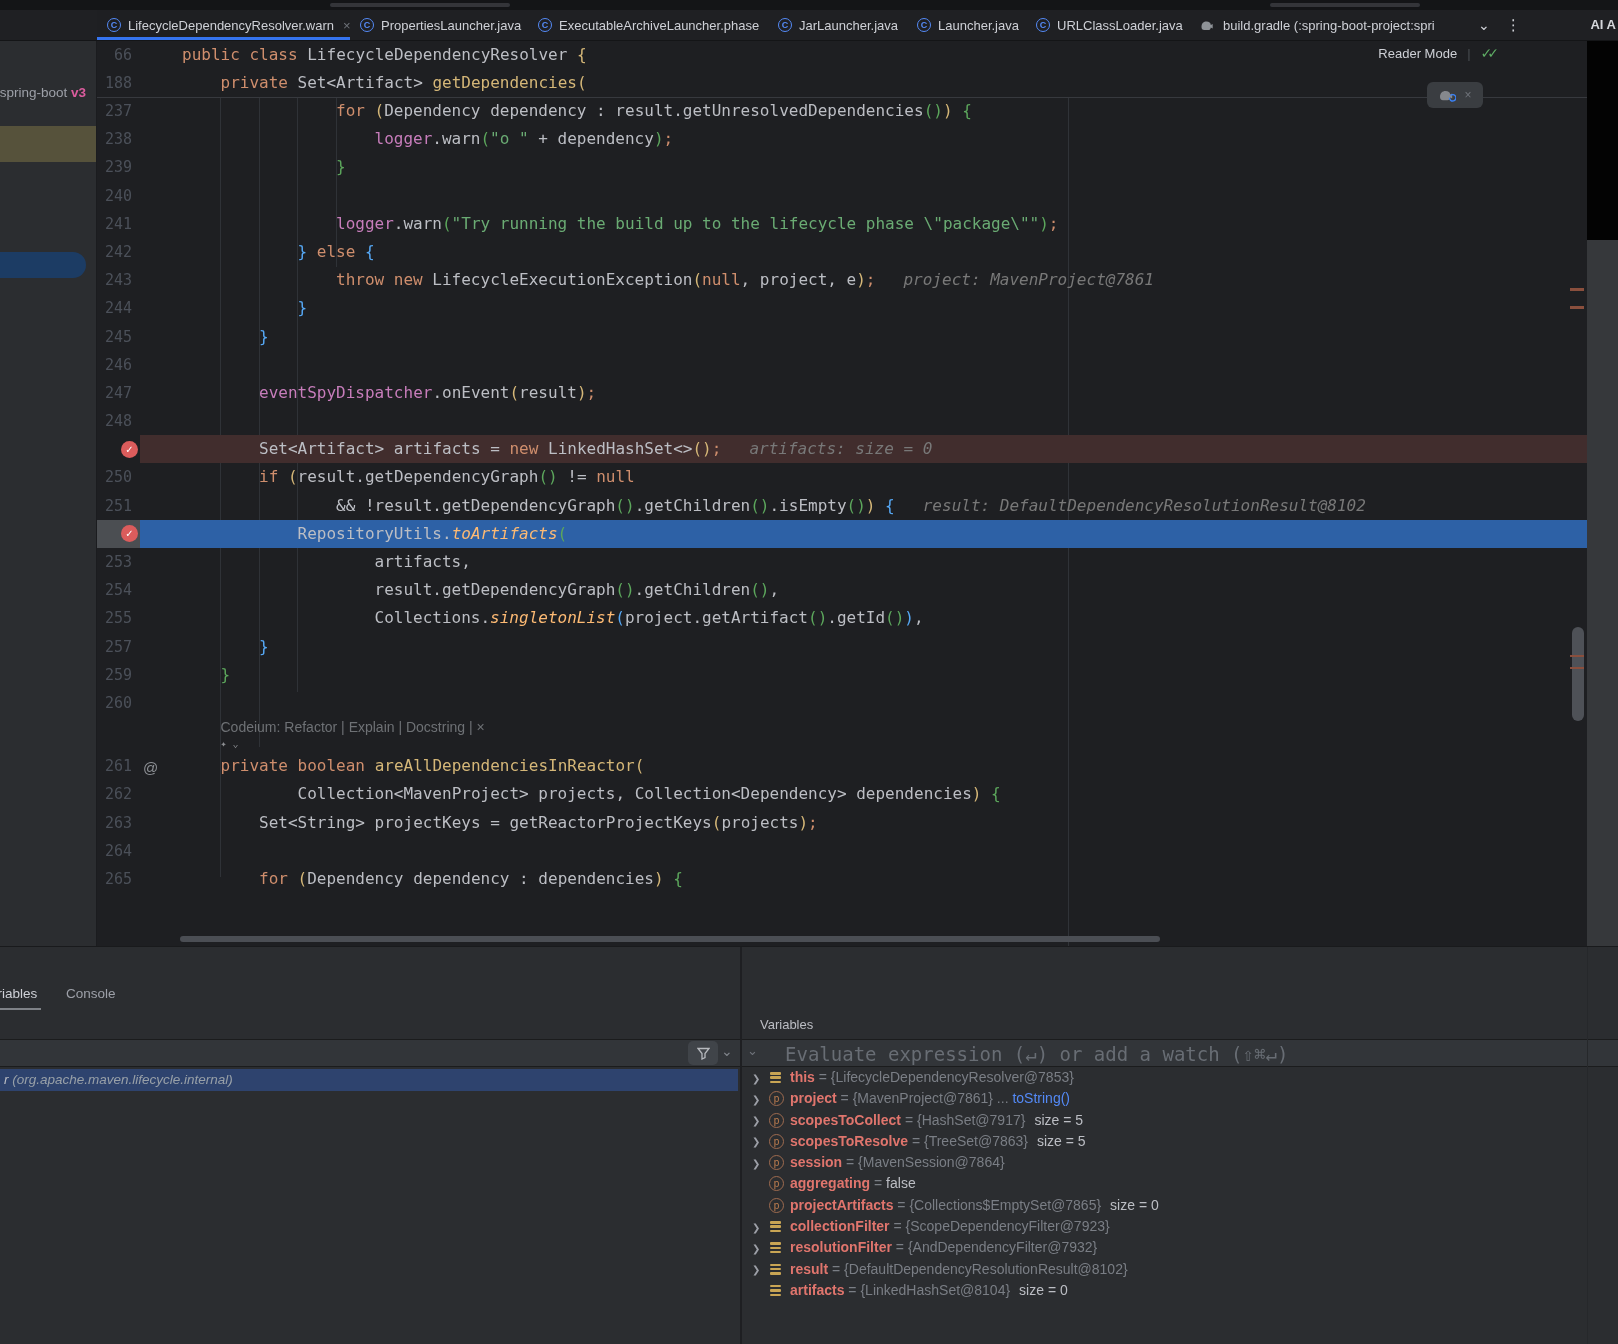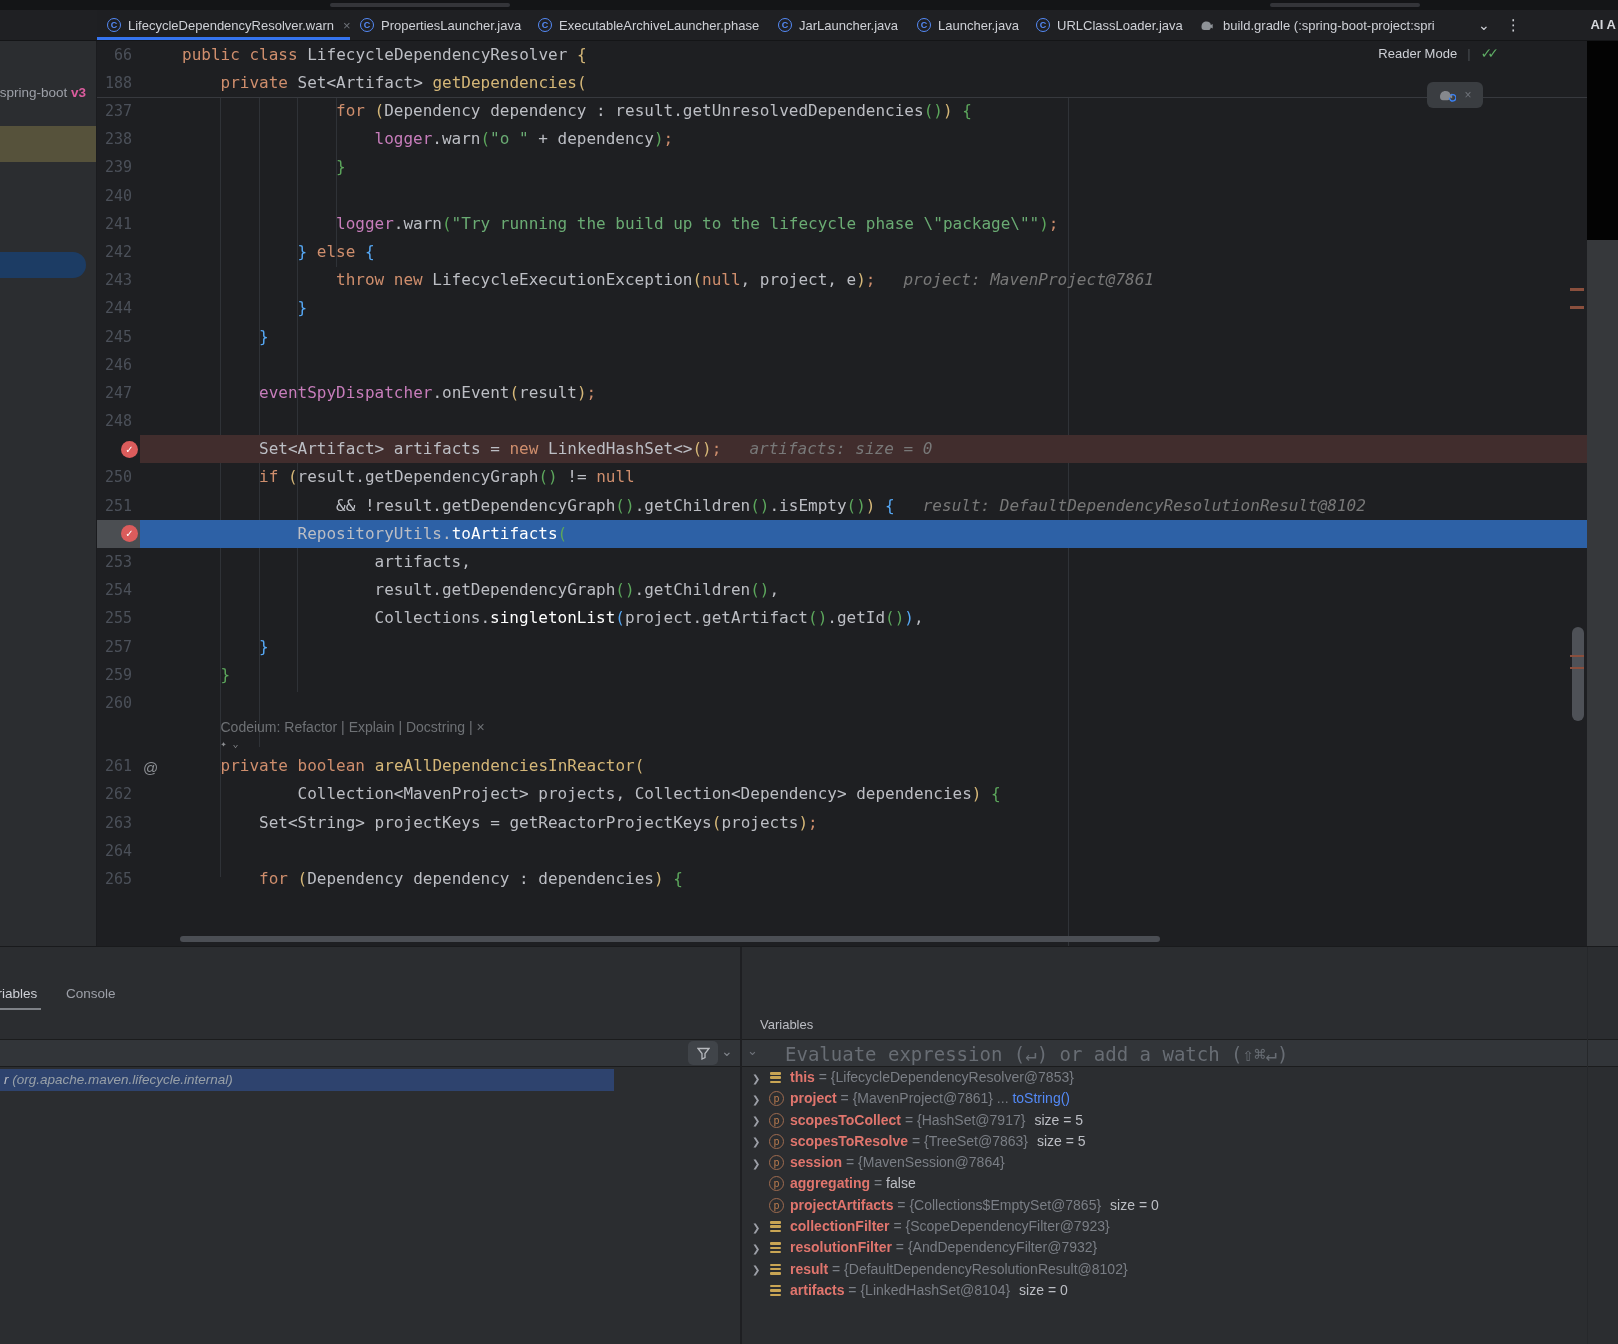--- a/index.html
+++ b/index.html
@@ -41,21 +41,21 @@
   .crow .body { flex:1; position:relative; }
   .crow.bp  .body { background:#412D2D; }
   .crow.exec .body { background:#2D61A6; }
   .crow.exec .num { background:#4B4E52; }
   .bp-dot { position:absolute; left:24px; top:5.5px; width:17px; height:17px; border-radius:50%;
     background:#DB5C5C; color:#fff; font-size:10px; line-height:17px; text-align:center; font-family:"Liberation Sans",sans-serif; }
   .gut-at { position:absolute; left:46px; top:2px; color:#8C8F94; font-size:15px; font-family:"Liberation Sans",sans-serif; }
   #sticky { position:absolute; left:0; top:0; width:1490px; background:#1E1F22; border-bottom:1px solid #37393E; z-index:4; }
   #code-lines { position:absolute; left:0; top:56px; width:1490px; }
   .k{color:#CF8E6D} .w{color:#BCBEC4} .m{color:#D5B778} .s{color:#6AAB73} .f{color:#C77DBB}
-  .g{color:#D5B778} .gr{color:#5CA65C} .b{color:#56A8F5} .i{color:#ffffff;}
+  .g{color:#D5B778} .gr{color:#5CA65C} .b{color:#56A8F5} .i{color:#fdba74;font-style:italic}
   .hint { color:#787878; font-style:italic; margin-left:28px; }
   .cz-text { height:20px; line-height:20px; font-size:14px; color:#6E7175; font-family:"Liberation Sans",sans-serif; }
   .cz-icon { height:15px; line-height:13px; font-size:10px; color:#8C8E92; }
   
   #reader-mode { position:absolute; top:4px; right:88px; z-index:6; font-family:"Liberation Sans",sans-serif;
     font-size:13px; color:#CED0D6; display:flex; align-items:center; gap:10px; }
   #reader-divider { color:#4A4D52; }
   #reader-checks { color:#5FAD65; letter-spacing:-5px; font-size:14px; padding-right:5px; }
   #gradle-pill { position:absolute; top:41px; left:1330px; width:56px; height:26px; background:#3A3D41; border-radius:6px;
     z-index:6; display:flex; align-items:center; justify-content:center; gap:8px; }
@@ -70,21 +70,21 @@
   #bottom { position:absolute; left:0; top:946px; width:1618px; height:398px; background:#2B2D30; border-top:1px solid #191A1C; }
   #dbg-tabs { position:absolute; left:0; top:29px; height:32px; width:740px; overflow:hidden; }
   .dbg-tab { position:absolute; top:10px; font-size:13.5px; color:#9DA0A8; white-space:nowrap; }
   .dbg-tab.active { color:#CED0D6; }
   #dbg-tab-underline { position:absolute; left:0; top:61px; width:41px; height:2px; background:#7F8287; }
   #band { position:absolute; left:0; top:92px; width:1618px; height:28px; background:#323539;
     border-top:1px solid #1B1C1D; border-bottom:1px solid #1B1C1D; }
   #filter-btn { position:absolute; left:688px; top:94px; width:30px; height:24px; background:#404449; border-radius:5px;
     display:flex; align-items:center; justify-content:center; }
   #band-chev-left { position:absolute; left:721px; top:96px; color:#7F838A; font-size:14px; }
-  #frame-row { position:absolute; left:0; top:122px; width:614px; height:22px; background:#2E436E;
+  #frame-row { position:absolute; left:0; top:122px; width:738px; height:22px; background:#2E436E;
     font-size:13.5px; font-style:italic; line-height:22px; padding-left:4px; white-space:nowrap; overflow:hidden; }
   #frame-row .fp { color:#BCBEC4; } #frame-row .fl { color:#98A0A8; }
   #vdivider { position:absolute; left:740px; top:0; width:2px; height:398px; background:#1E1F22; }
   #vars-title { position:absolute; left:760px; top:70px; font-size:13px; color:#BCBEC4; }
   #eval-chev { position:absolute; left:747px; top:96px; color:#6F737A; font-size:13px; }
   #eval-text { position:absolute; left:785px; top:96px; font-family:"DejaVu Sans Mono",monospace; font-size:19px; color:#686D74; }
   #vline-ext { position:absolute; left:1587px; top:0; width:1px; height:398px; background:#26282B; }
   #vars-list { position:absolute; left:742px; top:120px; width:876px; }
   .vrow { position:relative; height:21.3px; line-height:21.3px; font-size:14px; white-space:nowrap; }
   .vrow .chev { position:absolute; left:10px; color:#9DA0A8; font-size:10px; top:0.5px; }

